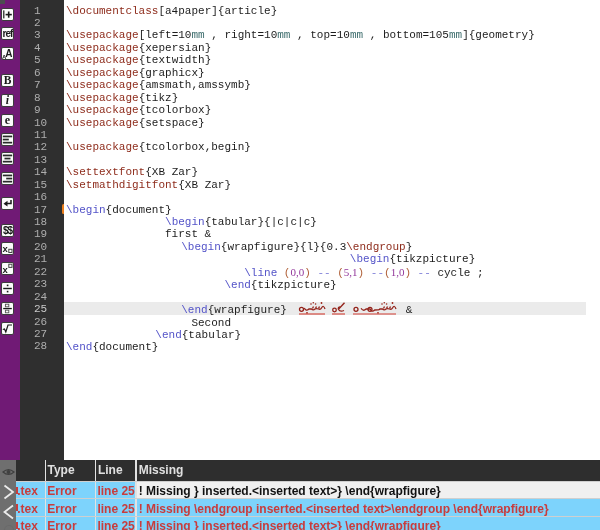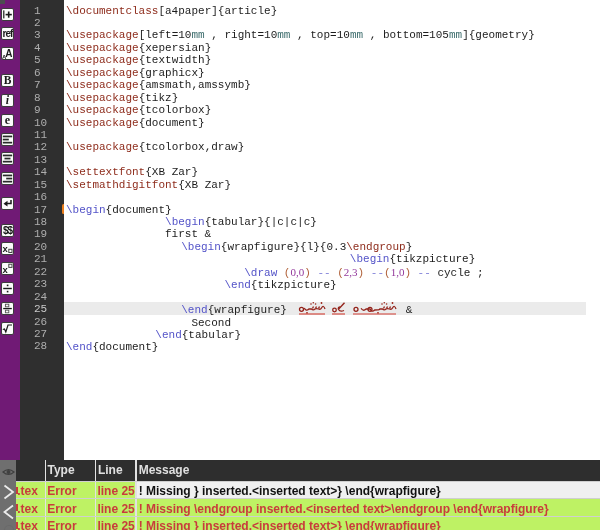--- a/index.html
+++ b/index.html
@@ -32,21 +32,21 @@
   .kw  { color:#5353c8; }
   .pa  { color:#b06038; }
   .nu  { color:#93389b;font-family:Liberation Serif, serif; }
   .da  { color:#8080d8; }
   .mm  { color:#3d6d6d; }
   .sp  { text-decoration-style:solid; text-decoration-color:#cf4036;
          text-decoration-thickness:1.2px; text-underline-offset:1.5px; }
 
   
   #logstrip { left:0; top:460px; width:16.25px; height:70px; background:#6f6f6f; }
-  #logtable { left:16.25px; top:460px; width:583.75px; height:70px; background:#bef264; overflow:hidden;
+  #logtable { left:16.25px; top:460px; width:583.75px; height:70px; background:#7dd3fc; overflow:hidden;
               font-family:"Liberation Sans", sans-serif; font-weight:bold; font-size:12px; }
   .vline { position:absolute; top:0; width:1.2px; height:70px; background:#e2e2e2; }
   .hline { position:absolute; left:0; width:583.75px; height:1px; background:#cfcfcf; }
   #loghdr { position:absolute; left:0; top:0; width:583.75px; height:20.8px; background:#2e2e2e; color:#e0e0e0; }
   .cellr { color:#c83c3c; }
   #msg1bg { position:absolute; left:120.5px; top:21.3px; width:463.25px; height:16.5px; background:#f0f0f0; }
   .lrow  { position:absolute; left:0; width:583.75px; height:17px; }
 </style>
 </head>
 <body>
@@ -168,33 +168,33 @@
   <div id="hl25"></div>
   <div id="code"><span class="cmd">\documentclass</span>[a4paper]{article}
 
 <span class="cmd">\usepackage</span>[left=<span class="sp">10<span class="mm">mm</span></span> , right=<span class="sp">10<span class="mm">mm</span></span> , top=<span class="sp">10<span class="mm">mm</span></span> , bottom=<span class="sp">105<span class="mm">mm</span></span>]{geometry}
 <span class="cmd">\usepackage</span>{<span class="sp">xepersian</span>}
 <span class="cmd">\usepackage</span>{<span class="sp">textwidth</span>}
 <span class="cmd">\usepackage</span>{graphicx}
 <span class="cmd">\usepackage</span>{amsmath,amssymb}
 <span class="cmd">\usepackage</span>{tikz}
 <span class="cmd">\usepackage</span>{<span class="sp">tcolorbox</span>}
-<span class="cmd">\usepackage</span>{<span class="sp">document</span>}
-
-<span class="cmd">\usepackage</span>{<span class="sp">tcolorbox</span>,<span class="sp">draw</span>}
+<span class="cmd">\usepackage</span>{<span class="sp">setspace</span>}
+
+<span class="cmd">\usepackage</span>{<span class="sp">tcolorbox</span>,<span class="sp">begin</span>}
 
 <span class="cmd">\settextfont</span>{<span class="sp">XB</span> <span class="sp">Zar</span>}
 <span class="cmd">\setmathdigitfont</span>{<span class="sp">XB</span> <span class="sp">Zar</span>}
 
 <span class="kw">\begin</span>{document}
                <span class="kw">\begin</span>{tabular}{<span class="sp">|c|c|c</span>}
                first &amp;
                  <span style="padding-left:3px;"></span><span class="kw">\begin</span>{<span class="sp">wrapfigure</span>}{l}{0.3<span class="cmd">\endgroup</span>}
                                            <span class="kw">\begin</span>{tikzpicture}
-                           <span class="kw">\draw</span> <span class="pa">(</span><span class="nu">0,0</span><span class="pa">)</span> <span class="da">--</span> <span class="pa">(</span><span class="nu">2,3</span><span class="pa">)</span> <span class="da">--</span><span class="pa">(</span><span class="nu">1,0</span><span class="pa">)</span> <span class="da">--</span> cycle ;
+                           <span class="kw">\line</span> <span class="pa">(</span><span class="nu">0,0</span><span class="pa">)</span> <span class="da">--</span> <span class="pa">(</span><span class="nu">5,1</span><span class="pa">)</span> <span class="da">--</span><span class="pa">(</span><span class="nu">1,0</span><span class="pa">)</span> <span class="da">--</span> cycle ;
                         <span class="kw">\end</span>{tikzpicture}
 
                  <span style="padding-left:3px;"></span><span class="kw">\end</span>{<span class="sp">wrapfigure</span>} <span id="persian"></span>                 &amp;
                    Second
              <span style="padding-left:3.5px;"></span><span class="kw">\end</span>{tabular}
 <span class="kw">\end</span>{document}</div>
 
   <svg class="abs" style="left:230px; top:301px;" width="125" height="15" viewBox="0 0 125 15">
     <g stroke="#93221a" fill="none" stroke-width="1.3">
       <path d="M31 8 q-1.5 -4.5 -3.5 -1 q-1 1.8 -3 1 q-2 -0.8 -3.5 0 q-1.8 1.8 -3.6 0 l-2.5 0 q-2.8 2.6 -4.6 -1"></path>
@@ -237,21 +237,21 @@
 <svg class="abs" style="left:3px; top:484px;" width="12" height="46" viewBox="0 0 12 46">
   <path d="M1.5 1.5 L10 8 L1.5 14.5" stroke="#ececec" stroke-width="1.8" fill="none"></path>
   <path d="M10 21.5 L1.5 28 L10 34.5" stroke="#ececec" stroke-width="1.8" fill="none"></path>
   <circle cx="6" cy="46" r="4.5" stroke="#6a6a6a" stroke-width="1.2" fill="none"></circle>
 </svg>
 
 <div class="abs" id="logtable">
   <div id="loghdr">
     <span style="position:absolute;left:31.2px;top:3.2px;">Type</span>
     <span style="position:absolute;left:81.7px;top:3.2px;">Line</span>
-    <span style="position:absolute;left:122.4px;top:3.2px;">Message</span>
+    <span style="position:absolute;left:122.4px;top:3.2px;">Missing</span>
   </div>
   <div id="msg1bg"></div>
   <div class="lrow" style="top:21.5px;">
     <span class="cellr" style="position:absolute;left:1px;top:2.5px;">.tex</span>
       <span style="position:absolute;left:0;top:5px;width:1.3px;height:7px;background:#c83c3c;"></span>
     <span class="cellr" style="position:absolute;left:31px;top:2.5px;">Error</span>
     <span class="cellr" style="position:absolute;left:81.2px;top:2.5px;">line 25</span>
     <span style="position:absolute;left:122.4px;top:2.5px;color:#111;">! Missing } inserted.&lt;inserted text&gt;} \end{wrapfigure}</span>
   </div>
   <div class="lrow" style="top:39px;">

